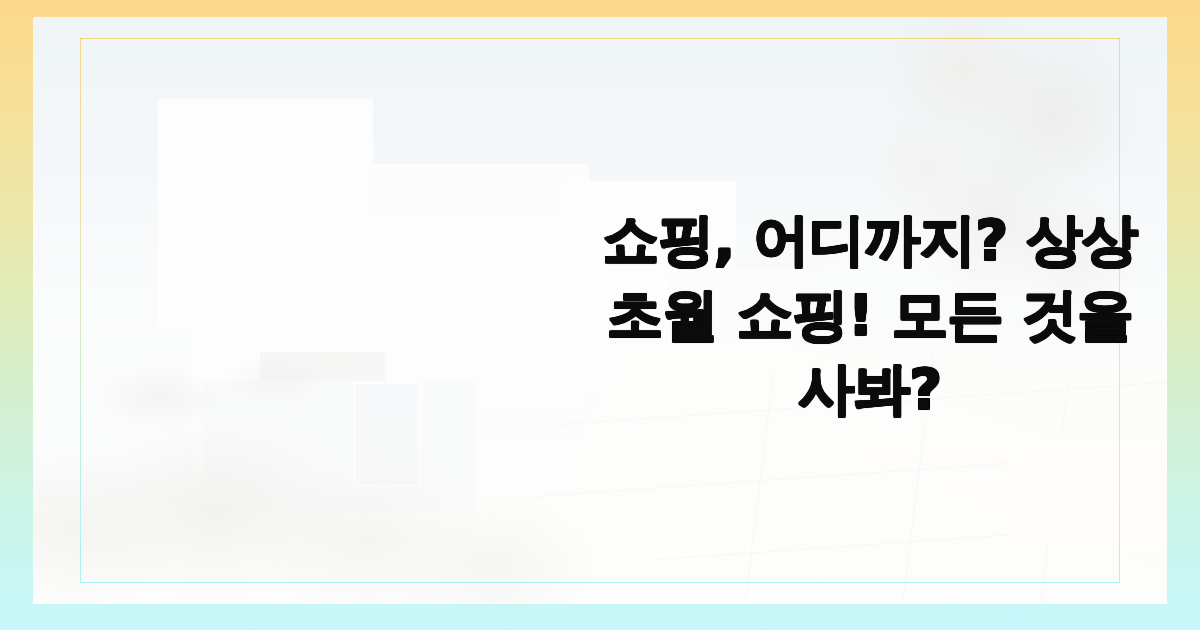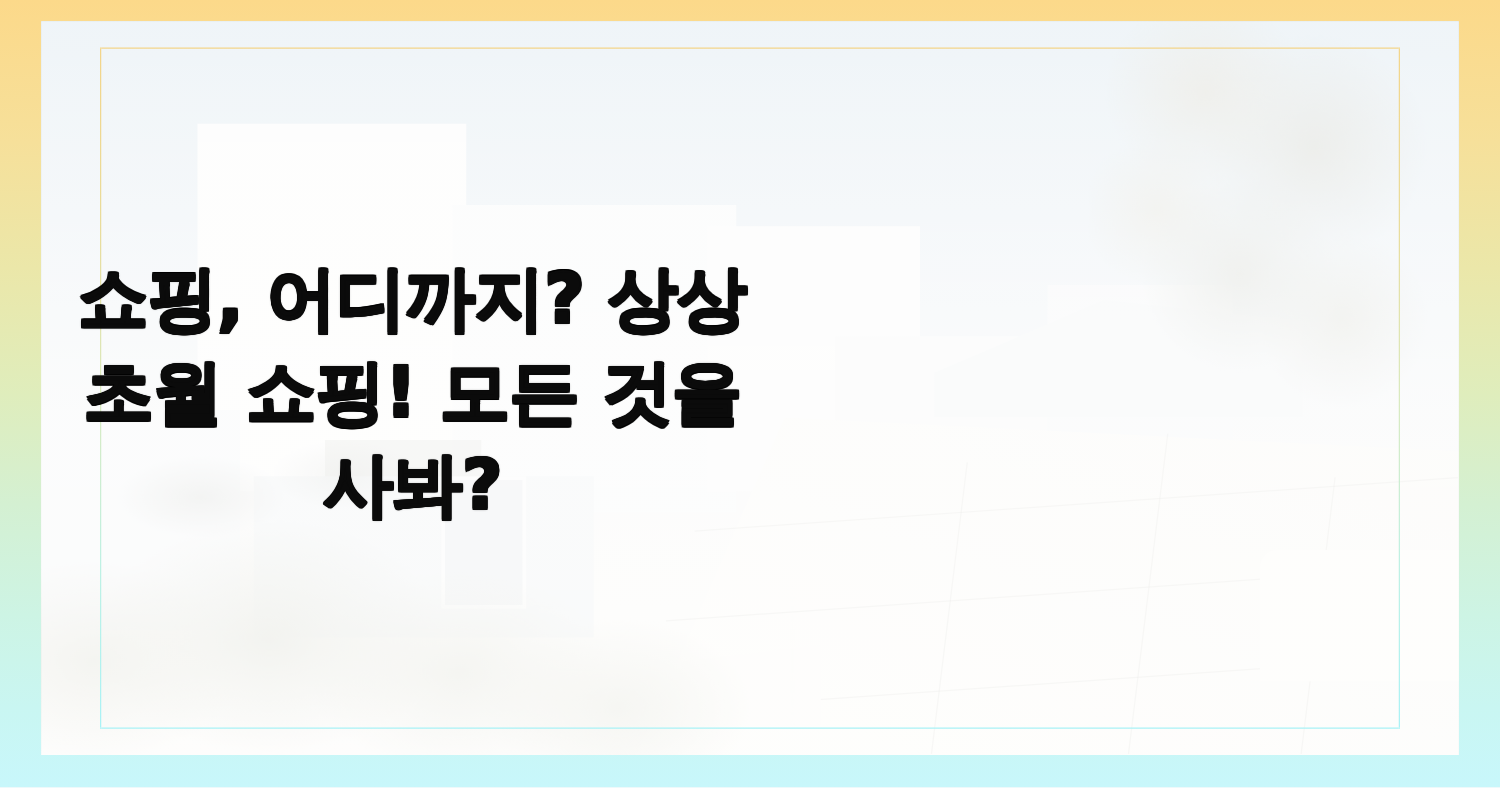--- a/index.html
+++ b/index.html
@@ -164,21 +164,21 @@
     pointer-events:none;
   }
 
   
   .headline-wrap {
     position:absolute;
     left:0; right:0;
     top:0; bottom:0;
     display:flex;
     flex-direction:column;
-    align-items:flex-start;
+    align-items:flex-end;
     justify-content:center;
   }
   .headline {
     width:660px;
     text-align:center;
     font-family:"DejaVu Sans", sans-serif;
     font-weight:700;
     font-size:56px;
     line-height:1.33;
     letter-spacing:-0.5px;

